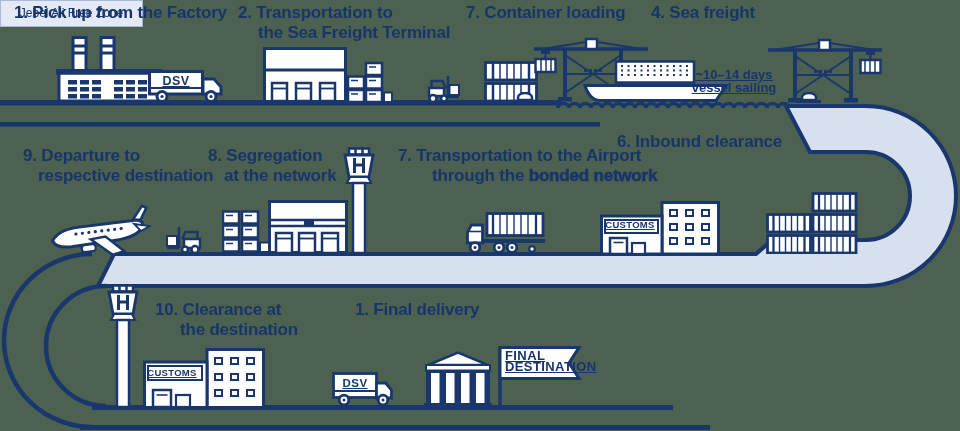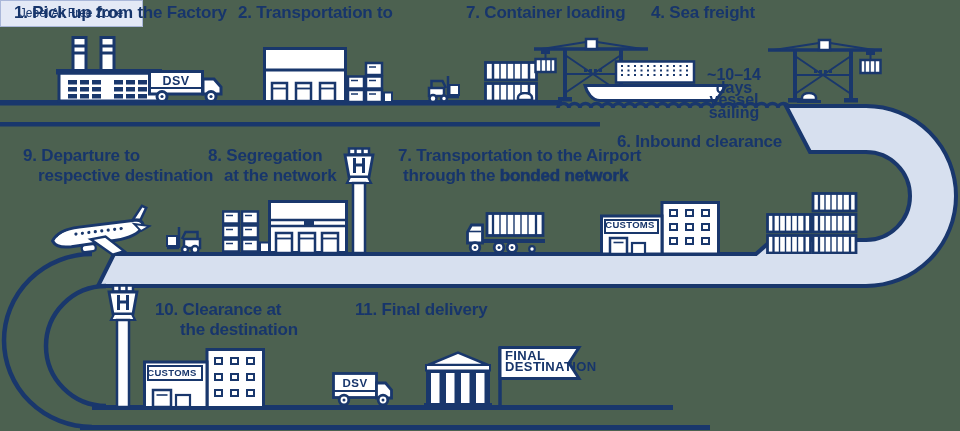--- a/index.html
+++ b/index.html
@@ -3,27 +3,27 @@
 <meta charset="utf-8">
 <style>
   html,body{margin:0;padding:0;background:#4c6150;}
   #stage{position:relative;width:960px;height:431px;background:#4c6150;overflow:hidden;
          font-family:"Liberation Sans","DejaVu Sans",sans-serif;}
   .abs{position:absolute;}
   .step{position:absolute;color:#17356b;font-weight:700;font-size:17px;line-height:20px;
         letter-spacing:-0.2px;white-space:nowrap;}
   .step .l2{display:block;}
   .xb{-webkit-text-stroke:0.55px #17356b;}
-  .ovtxt{position:absolute;color:#17356b;font-weight:700;white-space:pre-line;}
+  .ovtxt{position:absolute;color:#17356b;font-weight:700;white-space:pre-line;text-decoration:underline;}
   #dsv1{left:152px;top:74px;width:48px;text-align:center;font-size:12.5px;letter-spacing:.5px;}
   #dsv2{left:334px;top:377px;width:42px;text-align:center;font-size:11.5px;letter-spacing:.5px;}
   #customs1{left:603px;top:219px;width:54px;text-align:center;font-size:9.5px;letter-spacing:.3px;}
   #customs2{left:146px;top:367px;width:52px;text-align:center;font-size:9.5px;letter-spacing:.3px;}
   #finaldest{left:505px;top:351px;width:72px;font-size:13px;line-height:10.5px;letter-spacing:.4px;}
-  #vesselnote{left:688px;top:69px;width:92px;text-align:center;font-size:16px;line-height:12.5px;}
+  #vesselnote{left:688px;top:69px;width:92px;text-align:center;font-size:13px;line-height:12.5px;}
   #freezone{left:766px;top:403px;width:143px;height:27px;background:#e4e9f6;border:1px solid #aab7d9;
             box-sizing:border-box;color:#17356b;font-size:12px;line-height:25px;text-align:center;}
   svg{display:block;}
   .s{fill:#ffffff;stroke:#19376c;}
   .f{fill:#19376c;stroke:none;}
   .n{fill:none;stroke:#19376c;}
 </style>
 </head>
 <body>
 
@@ -466,43 +466,44 @@
 DESTINATION</div>
   <div class="ovtxt" id="vesselnote">~10–14 days
 vessel sailing</div>
   <div id="freezone">Jebel Ali Free Zone</div>
 
   <div class="step" style="left:14px;top:3px">
     <span>1. Pick up from the Factory</span>
   </div>
   <div class="step" style="left:238px;top:3px">
     <span>2. Transportation to</span>
+    <span class="l2" style="margin-left:20px">the Sea Freight Terminal</span>
   </div>
   <div class="step" style="left:466px;top:3px">
     <span>7. Container loading</span>
   </div>
   <div class="step" style="left:651px;top:3px">
     <span>4. Sea freight</span>
   </div>
   <div class="step" style="left:617px;top:132px">
     <span>6. Inbound clearance</span>
   </div>
   <div class="step" style="left:398px;top:146px">
     <span>7. Transportation to the Airport</span>
-    <span class="l2" style="margin-left:5px"><span>through the </span><span class="xb">bonded network</span></span>
+    <span class="l2" style="margin-left:34px"><span>through the </span><span class="xb">bonded network</span></span>
   </div>
   <div class="step" style="left:208px;top:146px">
     <span>8. Segregation</span>
     <span class="l2" style="margin-left:16px">at the network</span>
   </div>
   <div class="step" style="left:23px;top:146px">
     <span>9. Departure to</span>
     <span class="l2" style="margin-left:15px">respective destination</span>
   </div>
   <div class="step" style="left:155px;top:300px">
     <span>10. Clearance at</span>
     <span class="l2" style="margin-left:25px">the destination</span>
   </div>
   <div class="step" style="left:355px;top:300px">
-    <span>11. Final delivery</span>
+    <span>1. Final delivery</span>
   </div>
 
 </div>
 
 </body></html>

